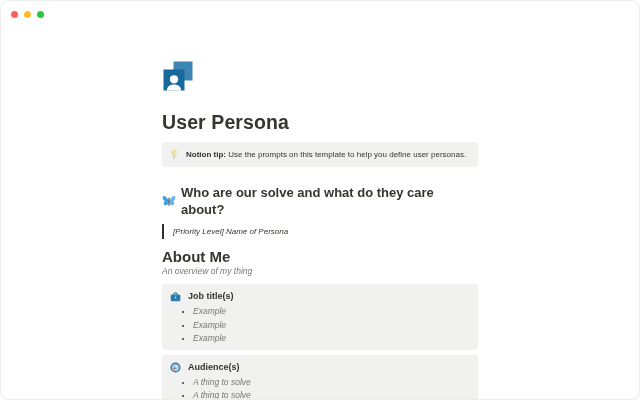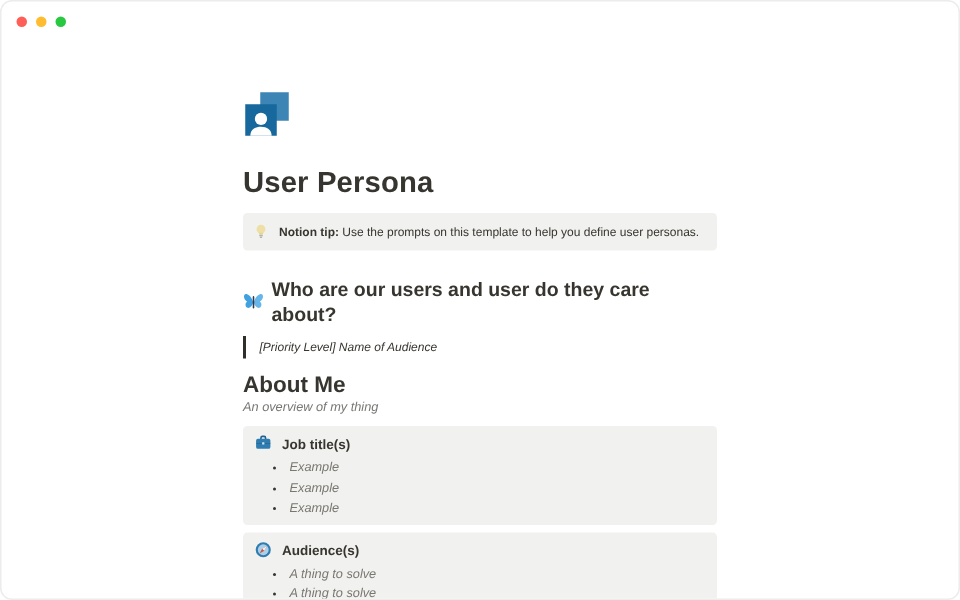--- a/index.html
+++ b/index.html
@@ -98,21 +98,21 @@
   .card {
     margin-top: 7px;
     background: #f1f1ef;
     border-radius: 3px;
     padding: 6px 10px 4px 8px;
     cursor: text;
   }
   .card + .card { margin-top: 5px; }
   .card-header {
     display: flex;
-    align-items: flex-start;
+    align-items: center;
     gap: 7px;
     font-size: 9px;
     font-weight: 700;
     line-height: 13px;
     color: #37352f;
   }
   .card ul {
     margin-top: 2px;
     padding-left: 23px;
     list-style: disc;
@@ -160,24 +160,24 @@
         <b>Notion tip:</b><span> Use the prompts on this template to help you define user personas.</span>
       </div>
     </div>
 
     <h2 class="section-heading">
       <svg class="icon-svg" viewBox="0 0 18 16" width="14" height="12">
         <path d="M8.5 8 C6.5 2.2 2.2 0.4 1 2 C-0.2 3.6 1.2 7 3.4 8.2 C1.6 8.8 1.4 12.2 3.2 13.4 C5 14.6 7.8 12.6 8.5 9.6 Z" fill="#41a0e0"></path>
         <path d="M9.5 8 C11.5 2.2 15.8 0.4 17 2 C18.2 3.6 16.8 7 14.6 8.2 C16.4 8.8 16.6 12.2 14.8 13.4 C13 14.6 10.2 12.6 9.5 9.6 Z" fill="#67b6ea"></path>
         <rect x="8.3" y="3.2" width="1.4" height="11" rx="0.7" fill="#2b3a4a"></rect>
       </svg>
-      <span>Who are our users and user do they care about?</span>
+      <span>Who are our solve and what do they care about?</span>
     </h2>
 
-    <div class="quote">[Priority Level] Name of Audience</div>
+    <div class="quote">[Priority Level] Name of Persona</div>
 
     <h3 class="about-heading">About Me</h3>
     <div class="about-subtitle">An overview of my thing</div>
 
     <div class="card">
       <div class="card-header">
         <svg class="icon-svg" viewBox="0 0 14 13" width="11" height="10">
           <path d="M5 3.4 V2.5 A1.3 1.3 0 0 1 6.3 1.2 H7.7 A1.3 1.3 0 0 1 9 2.5 V3.4" fill="none" stroke="#1e628e" stroke-width="1.4"></path>
           <rect x="0.8" y="3.3" width="12.4" height="8.7" rx="1.6" fill="#2e7cb0"></rect>
           <path d="M0.8 6.9 h12.4 v1 H0.8 z" fill="#245f87" opacity="0.55"></path>

